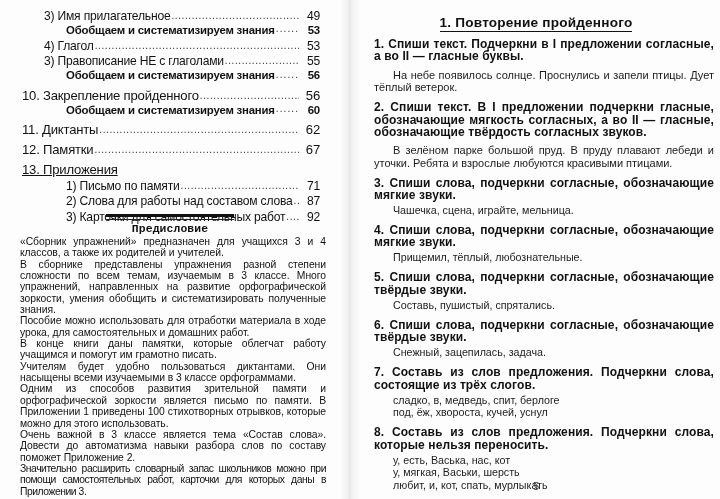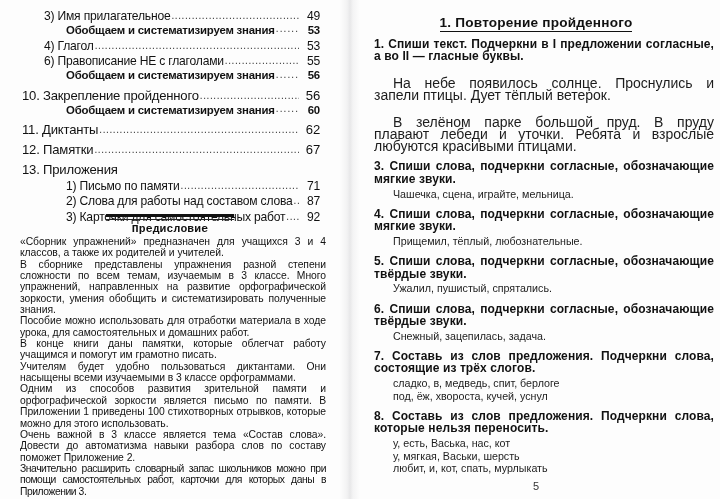--- a/index.html
+++ b/index.html
@@ -93,20 +93,21 @@
     font-size: 11.4px;
     letter-spacing: -0.1px;
     align-items: center;
   }
   .gen .t-dots { letter-spacing: 1.1px; font-weight: normal; }
 
   .toc-plain {
     padding-left: 0;
     margin-top: 7px;
     font-size: 13.1px;
+    text-decoration: underline;
   }
 
   
   .pref-rule-wrap {
     position: absolute;
     left: 106px;
     top: 214px;
     width: 128px;
   }
   .pref-rule-thick {
@@ -183,22 +184,22 @@
   .ex-task {
     font-size: 12px;
     line-height: 12.4px;
     font-weight: bold;
     color: #111;
     text-align: justify;
     text-justify: inter-word;
     letter-spacing: 0.1px;
   }
   .ex-body {
-    margin-top: 14px;
-    font-size: 14px;
+    margin-top: 6px;
+    font-size: 11px;
     line-height: 12.4px;
     color: #1c1c1c;
     text-align: justify;
     text-justify: inter-word;
   }
   .ex-body p { margin: 0; text-indent: 19px; }
   .ex-lines { margin-top: 2.5px; }
   .ex-lines div {
     font-size: 10.7px;
     line-height: 12.6px;
@@ -235,21 +236,21 @@
           <span class="t-label">Обобщаем и систематизируем знания</span>
           <span class="t-dots">..........................................................................................</span>
           <span class="t-page">53</span>
         </div>
         <div class="toc-row lvl-sub">
           <span class="t-label">4) Глагол</span>
           <span class="t-dots">..........................................................................................</span>
           <span class="t-page">53</span>
         </div>
         <div class="toc-row lvl-sub">
-          <span class="t-label">6) Правописание НЕ с глаголами</span>
+          <span class="t-label">3) Правописание НЕ с глаголами</span>
           <span class="t-dots">..........................................................................................</span>
           <span class="t-page">55</span>
         </div>
         <div class="toc-row gen">
           <span class="t-label">Обобщаем и систематизируем знания</span>
           <span class="t-dots">..........................................................................................</span>
           <span class="t-page">56</span>
         </div>
         <div class="toc-row lvl-main">
           <span class="t-label">10. Закрепление пройденного</span>
@@ -317,40 +318,41 @@
     </div>
 
     <div class="ex-list" id="ex-list">
         <div class="exercise">
           <div class="ex-task">1. Спиши текст. Подчеркни в I предложении согласные, а во II — гласные буквы.</div>
           <div class="ex-body">
             <p>На небе появилось солнце. Проснулись и запели птицы. Дует тёплый ветерок.</p>
           </div>
         </div>
         <div class="exercise">
+          <div class="ex-task">2. Спиши текст. В I предложении подчеркни гласные, обозначающие мягкость согласных, а во II — гласные, обозначающие твёрдость согласных звуков.</div>
           <div class="ex-body">
             <p>В зелёном парке большой пруд. В пруду плавают лебеди и уточки. Ребята и взрослые любуются красивыми птицами.</p>
           </div>
         </div>
         <div class="exercise">
           <div class="ex-task">3. Спиши слова, подчеркни согласные, обозначающие мягкие звуки.</div>
           <div class="ex-lines">
             <div>Чашечка, сцена, играйте, мельница.</div>
           </div>
         </div>
         <div class="exercise">
           <div class="ex-task">4. Спиши слова, подчеркни согласные, обозначающие мягкие звуки.</div>
           <div class="ex-lines">
             <div>Прищемил, тёплый, любознательные.</div>
           </div>
         </div>
         <div class="exercise">
           <div class="ex-task">5. Спиши слова, подчеркни согласные, обозначающие твёрдые звуки.</div>
           <div class="ex-lines">
-            <div>Ужалил, пушистый, спрятались.</div>
+            <div>Составь, пушистый, спрятались.</div>
           </div>
         </div>
         <div class="exercise">
           <div class="ex-task">6. Спиши слова, подчеркни согласные, обозначающие твёрдые звуки.</div>
           <div class="ex-lines">
             <div>Снежный, зацепилась, задача.</div>
           </div>
         </div>
         <div class="exercise">
           <div class="ex-task">7. Составь из слов предложения. Подчеркни слова, состоящие из трёх слогов.</div>

